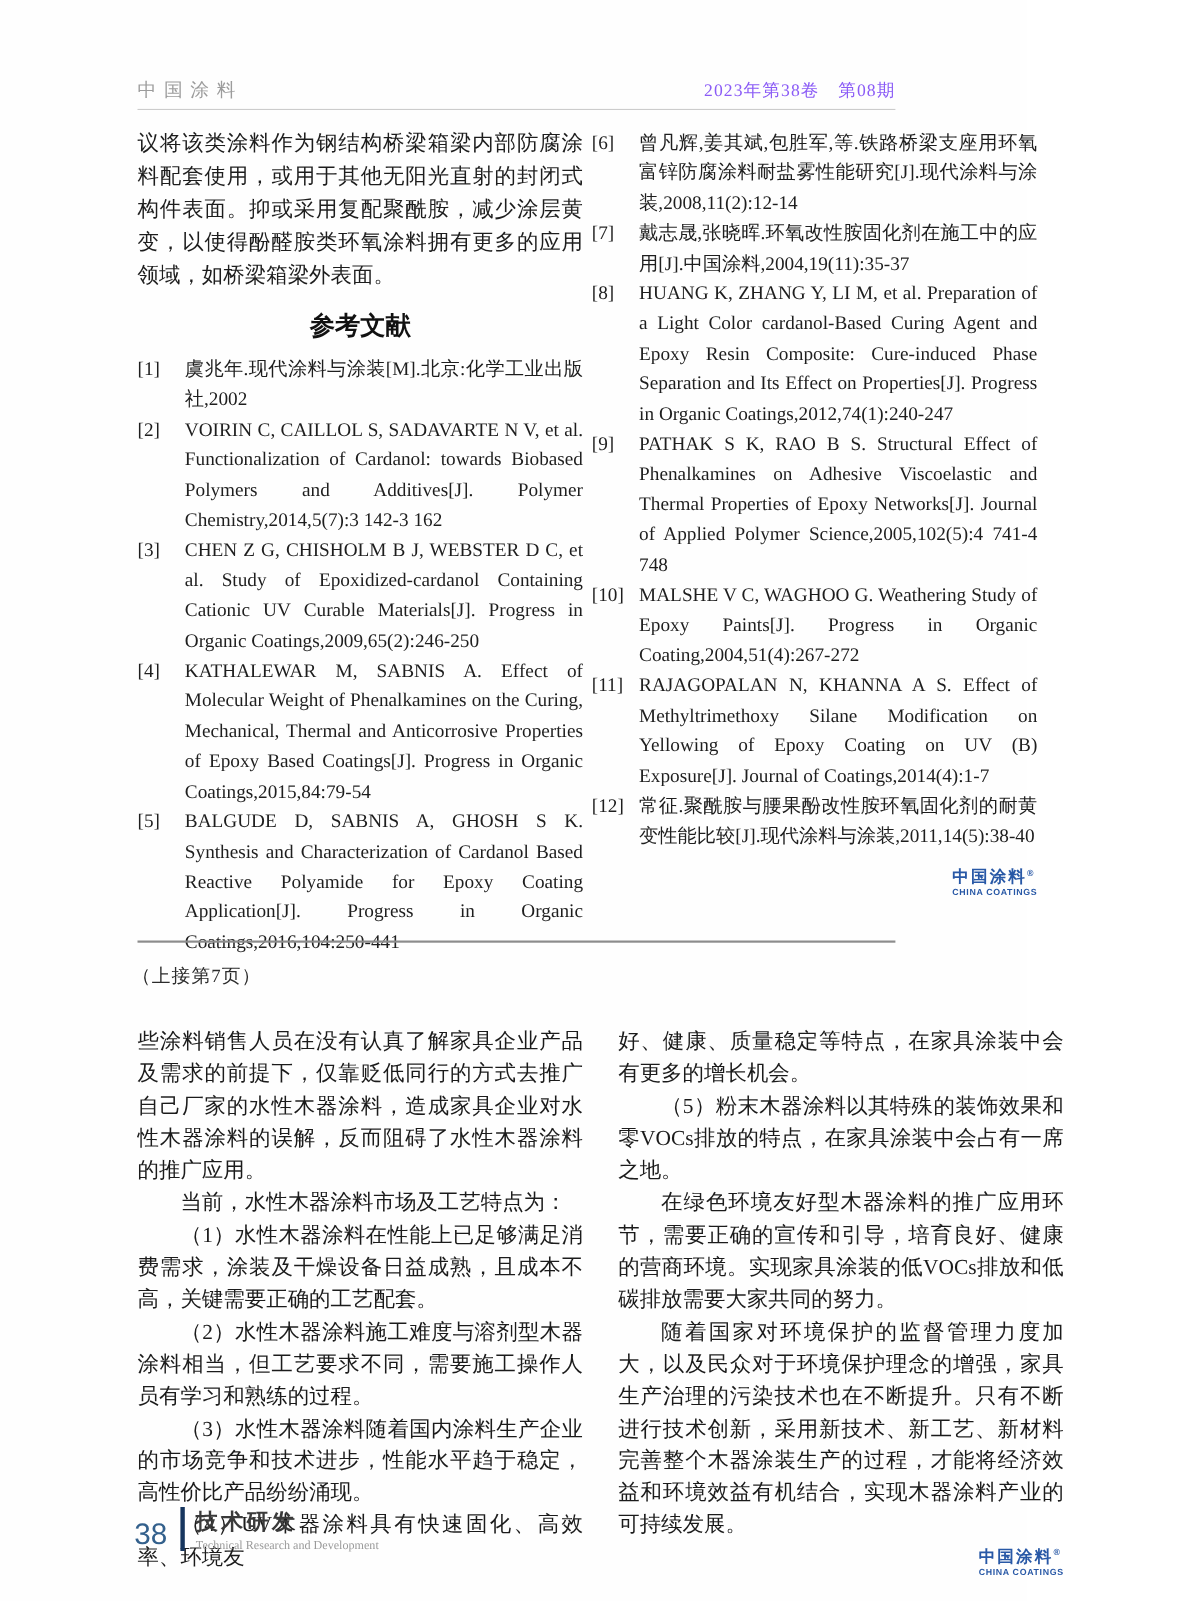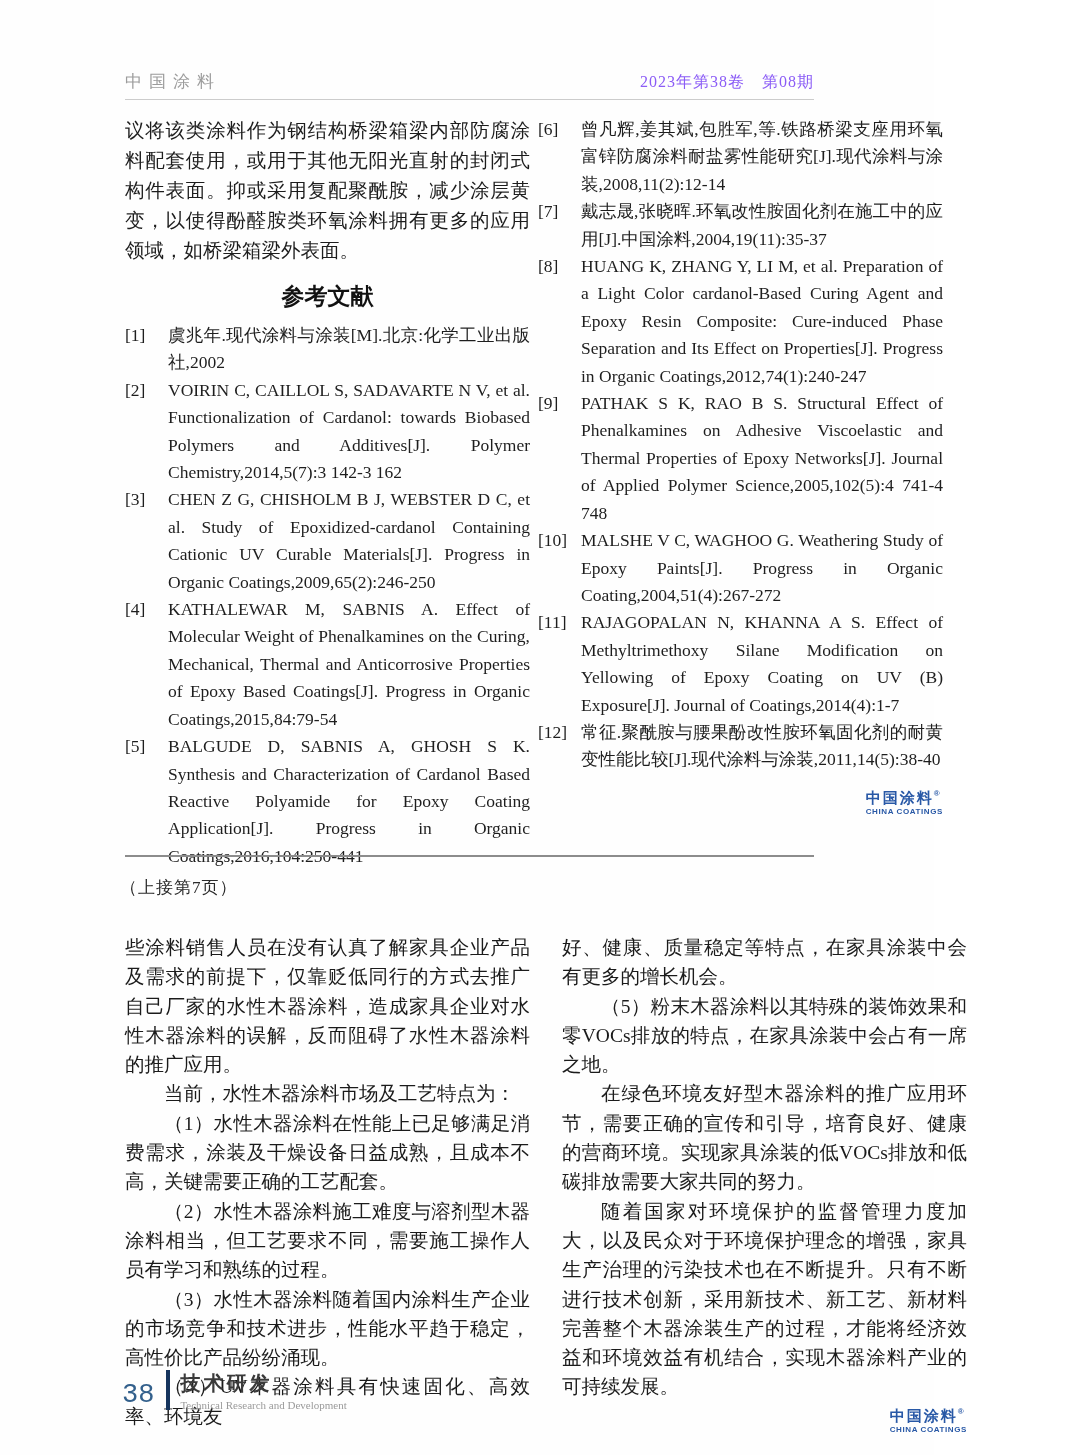--- a/index.html
+++ b/index.html
@@ -44,21 +44,21 @@
   .continued-note { position: absolute; top: 876px; left: 120px; font-size: 17px; color: #2b2b2b; letter-spacing: 1px; }
 
   
   .lower-section { position: absolute; top: 933px; left: 125px; width: 835px; display: flex; gap: 32px; }
   .cont-para { font-size: 19.5px; line-height: 29.3px; text-align: justify; color: #1b1b1b; }
   .indent { text-indent: 2em; }
   .lower-logo-row { display: flex; justify-content: flex-end; margin-top: 6px; }
 
   
   .page-footer { position: absolute; top: 1366px; left: 122px; display: flex; height: 48px; }
-  .page-number { font-size: 27px; color: #33608c; align-self: center; margin: 10px 12px 0 0; font-family: Liberation Mono, monospace; }
+  .page-number { font-size: 27px; color: #33608c; align-self: center; margin: 10px 12px 0 0; font-family: Liberation Sans, sans-serif; }
   .footer-bar { width: 4px; background: #16355e; align-self: stretch; margin: 4px 10px 4px 0; }
   .footer-section { display: flex; flex-direction: column; justify-content: center; }
   .sec-cn { font-size: 20px; font-weight: 700; color: #3a3a3a; letter-spacing: 3px; font-family: "Liberation Sans", "DejaVu Sans", sans-serif; }
   .sec-en { font-size: 11px; color: #9a9a9a; font-family: Liberation Serif, serif; margin-top: 2px; }
 </style>
 </head>
 <body>
 
 <div class="page">
 

